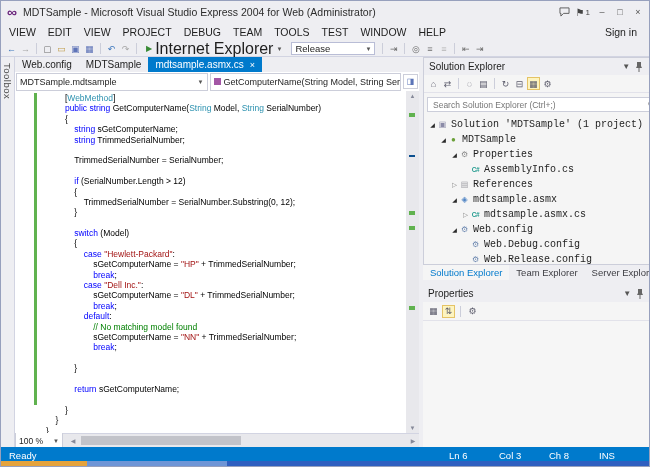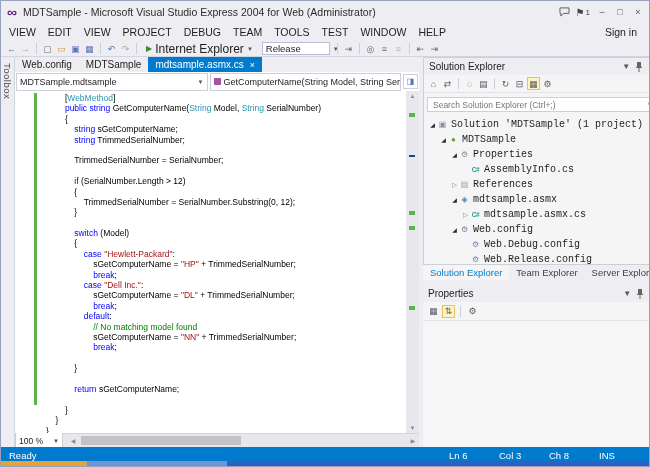--- a/index.html
+++ b/index.html
@@ -22,25 +22,25 @@
   .menubar{height:18px;display:flex;align-items:center;padding:0 2px;font-size:10.5px;flex:0 0 auto;}
   .mitem{padding:0 6px;line-height:18px;}
   .signin{margin-left:auto;padding:0 10px;}
   
   .toolbar{height:15px;display:flex;align-items:center;padding:0 4px;gap:1px;border-bottom:1px solid #d2d4e2;flex:0 0 auto;}
   .tbi{min-width:13px;height:13px;display:inline-flex;align-items:center;justify-content:center;font-size:9px;box-sizing:border-box;}
   .tbi.act{background:#fdf4bf;border:1px solid #e5c365;}
   .tsep{width:1px;height:11px;background:#ccceda;margin:0 3px;display:inline-block;}
   .runbtn{display:flex;align-items:center;gap:3px;padding:0 5px;height:13px;}
   .playicon{color:#388a34;font-size:8px;}
-  .runlabel{font-size:12px;text-align:center;}
+  .runlabel{font-size:16px;text-align:center;}
   .caret{font-size:6px;color:#555;}
   .combo{display:flex;align-items:center;height:13px;background:#fff;border:1px solid #b9bdd6;font-size:9.5px;padding:0 3px;gap:4px;box-sizing:border-box;}
   .combo .caret{margin-left:auto;}
-  .release-combo{width:68px;margin:0 3px;gap:32px;}
+  .release-combo{width:84px;margin:0 3px;gap:32px;}
   
   .main{flex:1;display:flex;min-height:0;}
   .toolbox{width:13px;border-right:1px solid #d2d4e2;display:flex;flex-direction:column;align-items:center;padding-top:6px;flex:0 0 auto;}
   .toolbox-label{writing-mode:vertical-rl;font-size:9.5px;color:#444;letter-spacing:.5px;}
   .editorcol{width:404px;display:flex;flex-direction:column;flex:0 0 auto;min-height:0;}
   .gap{width:4px;flex:0 0 auto;}
   
   .tabsrow{height:15px;display:flex;align-items:flex-end;flex:0 0 auto;}
   .tab{display:flex;align-items:center;padding:0 7px;height:15px;font-size:10px;color:#1e1e1e;white-space:nowrap;}
   .tab.active{background:#007acc;color:#fff;}

